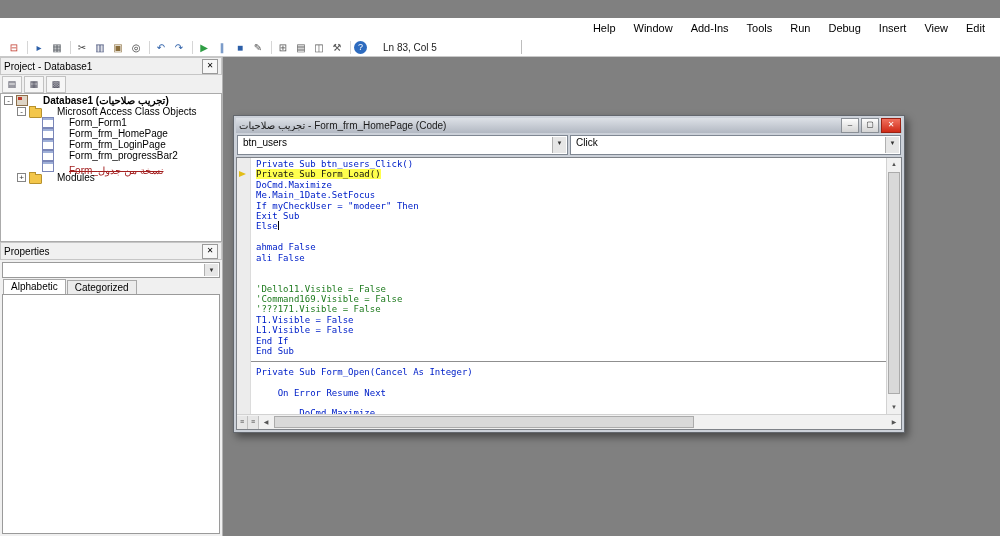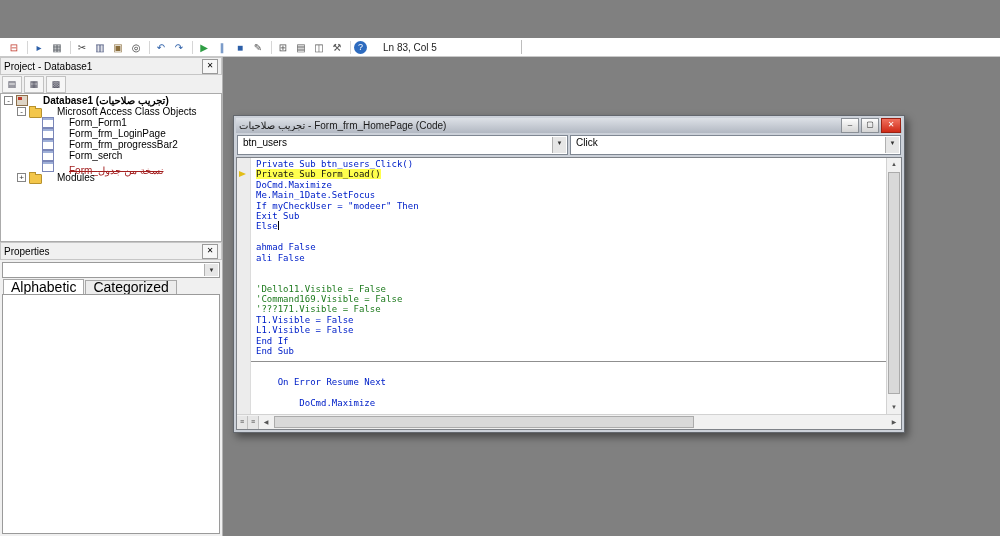--- a/index.html
+++ b/index.html
@@ -45,21 +45,21 @@
   .form-icon{width:10px;height:9px;border:1px solid #7a86b8;background:#fff;position:relative;}
   .form-icon::before{content:"";position:absolute;left:0;right:0;top:0;height:2px;background:#9fb0d8;}
   .tlabel{font-size:10px;padding-left:12px;}
   .tlabel.bold{font-weight:bold;}
   .tlabel.strike{color:#a32020;text-decoration:line-through;margin-top:8px;}
 
   .properties-panel{flex:1;display:flex;flex-direction:column;min-height:0;}
   .prop-combo{margin:2px 2px 1px 2px;height:14px;background:#fff;border:1px solid #9a9a9a;position:relative;flex:none;}
   .prop-combo .arrow,.combo .arrow{position:absolute;right:1px;top:1px;bottom:1px;width:13px;background:#e6e6e6;border-left:1px solid #b0b0b0;text-align:center;font-size:6px;line-height:12px;color:#333;}
   .prop-tabs{display:flex;align-items:flex-end;gap:1px;padding-left:3px;height:15px;flex:none;}
-  .tab{border:1px solid #a8a8a8;border-bottom:none;padding:0 7px;font-size:14px;background:#ececec;height:13px;line-height:13px;}
+  .tab{border:1px solid #a8a8a8;border-bottom:none;padding:0 7px;font-size:10px;background:#ececec;height:13px;line-height:13px;}
   .tab.active{background:#fff;height:14px;line-height:14px;}
   .prop-content{flex:1;margin:0 2px 2px 2px;background:#fff;border:1px solid #9a9a9a;}
 
   
   .mdi{position:absolute;left:223px;top:57px;right:0;bottom:0;background:#808080;}
   .code-window{position:absolute;left:10px;top:58px;width:672px;height:318px;background:#ccd1d9;border:1px solid #63676d;box-shadow:3px 4px 8px rgba(0,0,0,0.45);padding:2px;display:flex;flex-direction:column;box-sizing:border-box;}
   .cw-titlebar{height:15px;background:linear-gradient(#dde1e7,#b2b8c2);display:flex;align-items:center;padding:0 1px 0 3px;font-size:10px;flex:none;}
   .cw-title{flex:1;white-space:nowrap;overflow:hidden;color:#1a1a1a;}
   .cw-btn{width:16px;height:13px;border:1px solid #8a8f96;background:linear-gradient(#fdfdfd,#d4d4d4);margin-left:2px;font-size:8px;line-height:11px;text-align:center;flex:none;color:#222;}
   .cw-btn.close{background:linear-gradient(#f0705e,#cf2a17);border-color:#9a2112;color:#fff;width:18px;}
@@ -95,20 +95,31 @@
   <div class="titlebar">
     <span class="app-icon"></span>
     <span class="title-text">Microsoft Visual Basic for Applications - تجريب صلاحيات [break]</span>
     <div class="win-controls">
       <span class="win-btn">–</span>
       <span class="win-btn">▢</span>
       <span class="win-btn">✕</span>
     </div>
   </div>
 
+  <div class="menubar">
+      <span class="menu-item">Help</span>
+      <span class="menu-item">Window</span>
+      <span class="menu-item">Add-Ins</span>
+      <span class="menu-item">Tools</span>
+      <span class="menu-item">Run</span>
+      <span class="menu-item">Debug</span>
+      <span class="menu-item">Insert</span>
+      <span class="menu-item">View</span>
+      <span class="menu-item">Edit</span>
+    </div>
 
   <div class="toolbar">
     <span class="tb-icons">
         <span class="tb-btn" style="color: rgb(192, 57, 43);">⊟</span>
         <span class="tb-sep"></span>
         <span class="tb-btn" style="color: rgb(44, 95, 168);">▸</span>
         <span class="tb-btn" style="color: rgb(90, 95, 102);">▦</span>
         <span class="tb-sep"></span>
         <span class="tb-btn" style="color: rgb(68, 68, 68);">✂</span>
         <span class="tb-btn" style="color: rgb(70, 82, 122);">▥</span>
@@ -158,31 +169,31 @@
             <span class="tlabel">Microsoft Access Class Objects</span>
           </div>
           <div class="tree-row" style="padding-left: 29px;">
             <span class="expander none"></span>
             <span class="ticon form-icon"></span>
             <span class="tlabel">Form_Form1</span>
           </div>
           <div class="tree-row" style="padding-left: 29px;">
             <span class="expander none"></span>
             <span class="ticon form-icon"></span>
+            <span class="tlabel">Form_frm_HomePage</span>
+          </div>
+          <div class="tree-row" style="padding-left: 29px;">
+            <span class="expander none"></span>
+            <span class="ticon form-icon"></span>
             <span class="tlabel">Form_frm_LoginPage</span>
           </div>
           <div class="tree-row" style="padding-left: 29px;">
             <span class="expander none"></span>
             <span class="ticon form-icon"></span>
             <span class="tlabel">Form_frm_progressBar2</span>
-          </div>
-          <div class="tree-row" style="padding-left: 29px;">
-            <span class="expander none"></span>
-            <span class="ticon form-icon"></span>
-            <span class="tlabel">Form_serch</span>
           </div>
           <div class="tree-row" style="padding-left: 29px;">
             <span class="expander none"></span>
             <span class="ticon form-icon"></span>
             <span class="tlabel strike">Form_نسخة من جدول</span>
           </div>
           <div class="tree-row" style="padding-left: 16px;">
             <span class="expander">+</span>
             <span class="ticon folder-icon"></span>
             <span class="tlabel">Modules</span>
@@ -245,20 +256,21 @@
               <div class="cl"><span class="gut"></span><span class="txt"><span class="t"> </span></span></div>
               <div class="cl"><span class="gut"></span><span class="txt"><span class="t"> </span></span></div>
               <div class="cl comment"><span class="gut"></span><span class="txt"><span class="t">'Dello11.Visible = False</span></span></div>
               <div class="cl comment"><span class="gut"></span><span class="txt"><span class="t">'Command169.Visible = False</span></span></div>
               <div class="cl comment"><span class="gut"></span><span class="txt"><span class="t">'???171.Visible = False</span></span></div>
               <div class="cl"><span class="gut"></span><span class="txt"><span class="t">T1.Visible = False</span></span></div>
               <div class="cl"><span class="gut"></span><span class="txt"><span class="t">L1.Visible = False</span></span></div>
               <div class="cl"><span class="gut"></span><span class="txt"><span class="t">End If</span></span></div>
               <div class="cl"><span class="gut"></span><span class="txt"><span class="t">End Sub</span></span></div>
               <div class="cl"><span class="gut"></span><span class="txt" style="padding-left: 0px;"><div class="sepline"></div></span></div>
+              <div class="cl"><span class="gut"></span><span class="txt"><span class="t">Private Sub Form_Open(Cancel As Integer)</span></span></div>
               <div class="cl"><span class="gut"></span><span class="txt"><span class="t"> </span></span></div>
               <div class="cl"><span class="gut"></span><span class="txt"><span class="t">    On Error Resume Next</span></span></div>
               <div class="cl"><span class="gut"></span><span class="txt"><span class="t"> </span></span></div>
               <div class="cl"><span class="gut"></span><span class="txt"><span class="t">        DoCmd.Maximize</span></span></div>
             </div>
           <div class="vscroll">
             <div class="scroll-btn">▲</div>
             <div class="vthumb"></div>
             <div class="vspacer"></div>
             <div class="scroll-btn">▼</div>

